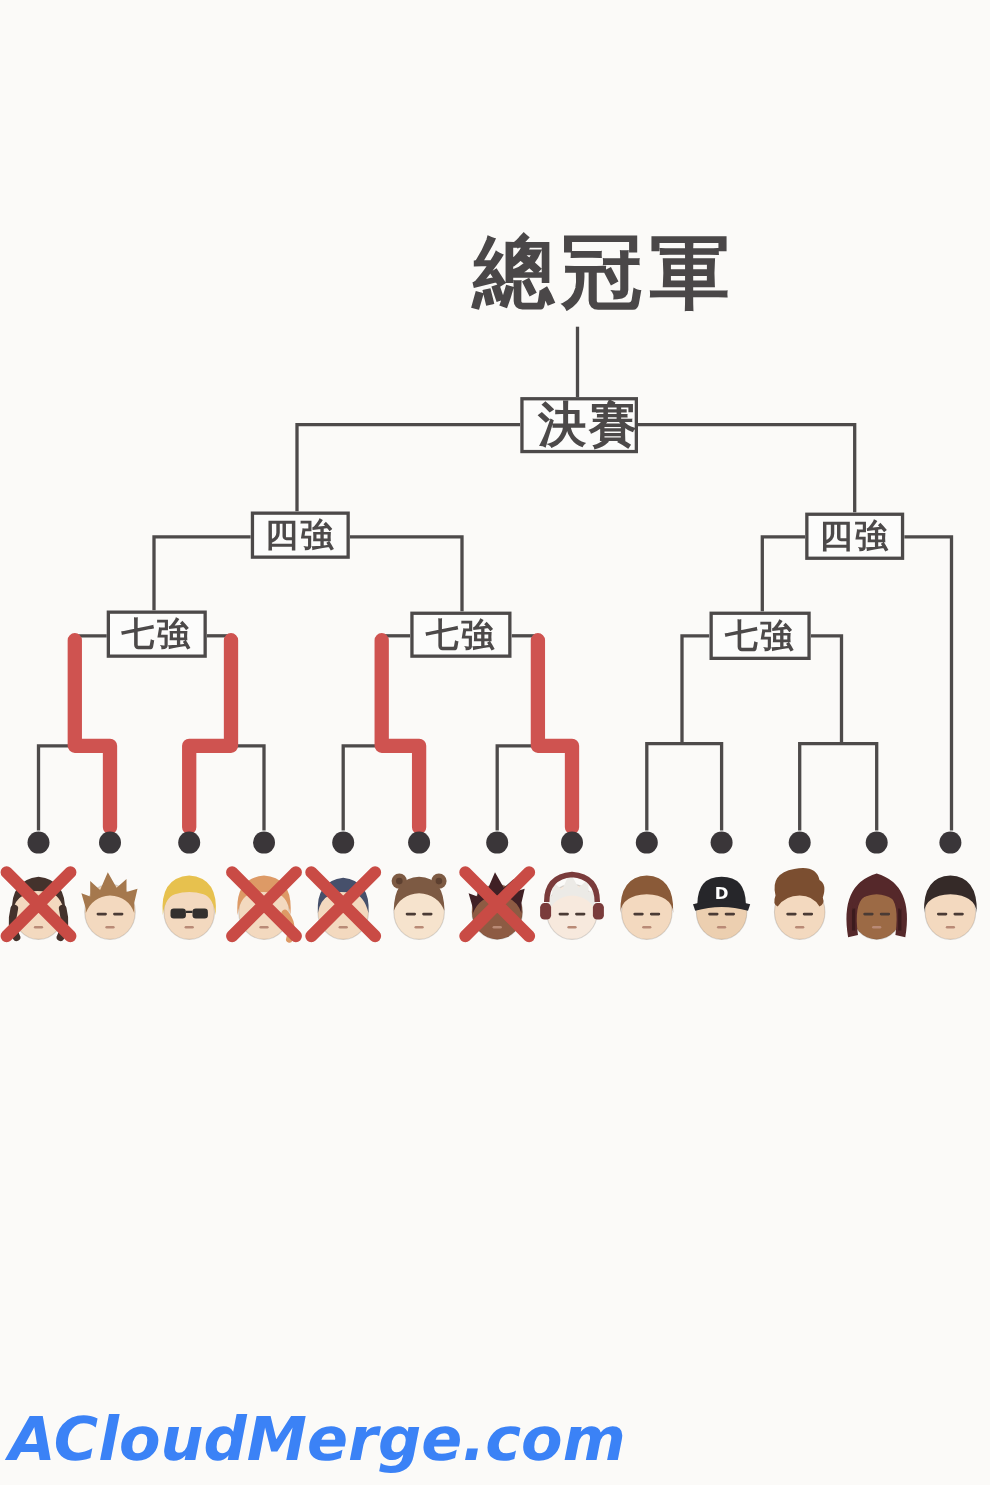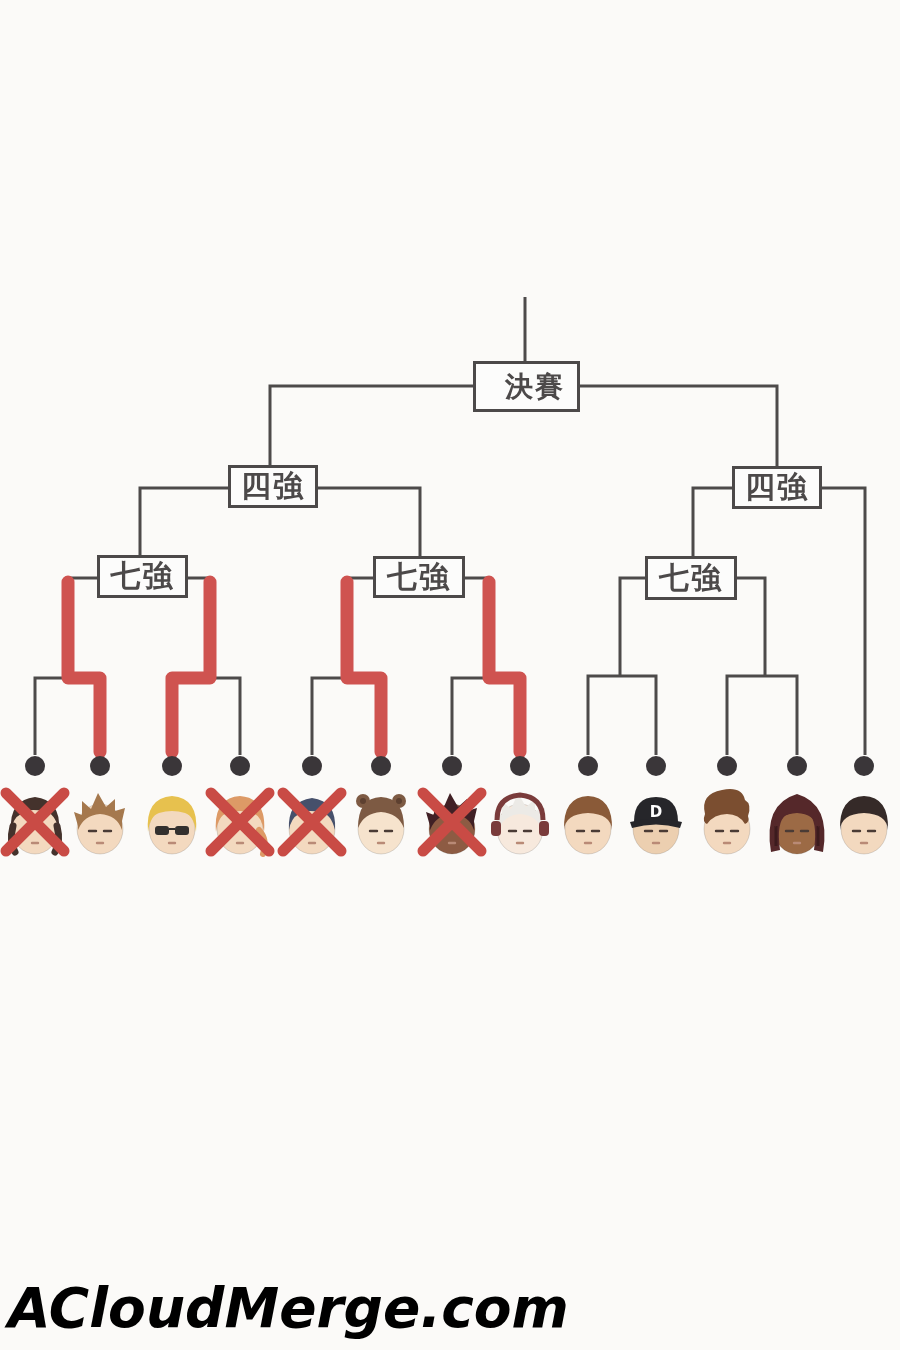--- a/index.html
+++ b/index.html
@@ -13,46 +13,47 @@
     font-size:74px;font-weight:bold;letter-spacing:6px;color:#4a4748;
     text-align:center;line-height:84px;white-space:nowrap;
   }
   .bracket-svg{position:absolute;left:0;top:0;}
   .node{
     position:absolute;box-sizing:border-box;background:#fcfcfb;
     border:3px solid #4c4949;color:#4c4949;font-weight:bold;
     display:flex;align-items:center;justify-content:center;
     letter-spacing:2px;white-space:nowrap;
   }
-  .node-final{left:473px;top:361px;width:107px;height:51px;font-size:28px;padding-left:17px;}
+  .node-final{left:473px;top:361px;width:107px;height:51px;font-size:44px;padding-left:17px;}
   .node-semi-left{left:228px;top:465px;width:90px;height:43px;font-size:30px;}
   .node-semi-right{left:732px;top:466px;width:90px;height:43px;font-size:30px;}
   .node-q-left{left:97px;top:555px;width:91px;height:43px;font-size:30px;}
   .node-q-mid{left:373px;top:556px;width:92px;height:42px;font-size:30px;}
   .node-q-right{left:645px;top:556px;width:92px;height:44px;font-size:30px;}
   .avatars{position:absolute;left:0;top:0;width:900px;height:900px;}
   .avatar{position:absolute;top:786px;width:70px;height:72px;}
   .avatar svg.face{position:absolute;left:0;top:0;}
   .avatar svg.xmark{position:absolute;left:-5px;top:-5px;}
   .wm-cjk{
     position:absolute;left:6px;top:1152px;width:520px;
     font-size:122px;font-weight:bold;line-height:1.05;white-space:nowrap;
     color:#ffffff;-webkit-text-stroke:4px #c6d1db;letter-spacing:2px;
   }
   .wm-latin{
     position:absolute;left:8px;top:1276px;width:520px;
     font-size:55px;font-weight:bold;font-style:italic;letter-spacing:0px;
-    color:#000000;white-space:nowrap;
+    color:#3b82f6;white-space:nowrap;
   }
 </style>
 </head>
 <body>
 
 <div class="page">
 
+  <div class="title">總冠軍</div>
 
   <svg class="bracket-svg" width="900" height="1350" viewBox="0 0 900 1350">
 
     <g stroke="#4d4a4a" stroke-width="3" fill="none">
       <path d="M525,297 V361"></path>
       <path d="M473,386 H270 V465"></path>
       <path d="M580,386 H777 V466"></path>
       <path d="M228,488 H140 V555"></path>
       <path d="M318,488 H420 V556"></path>
       <path d="M732,488 H693 V556"></path>

